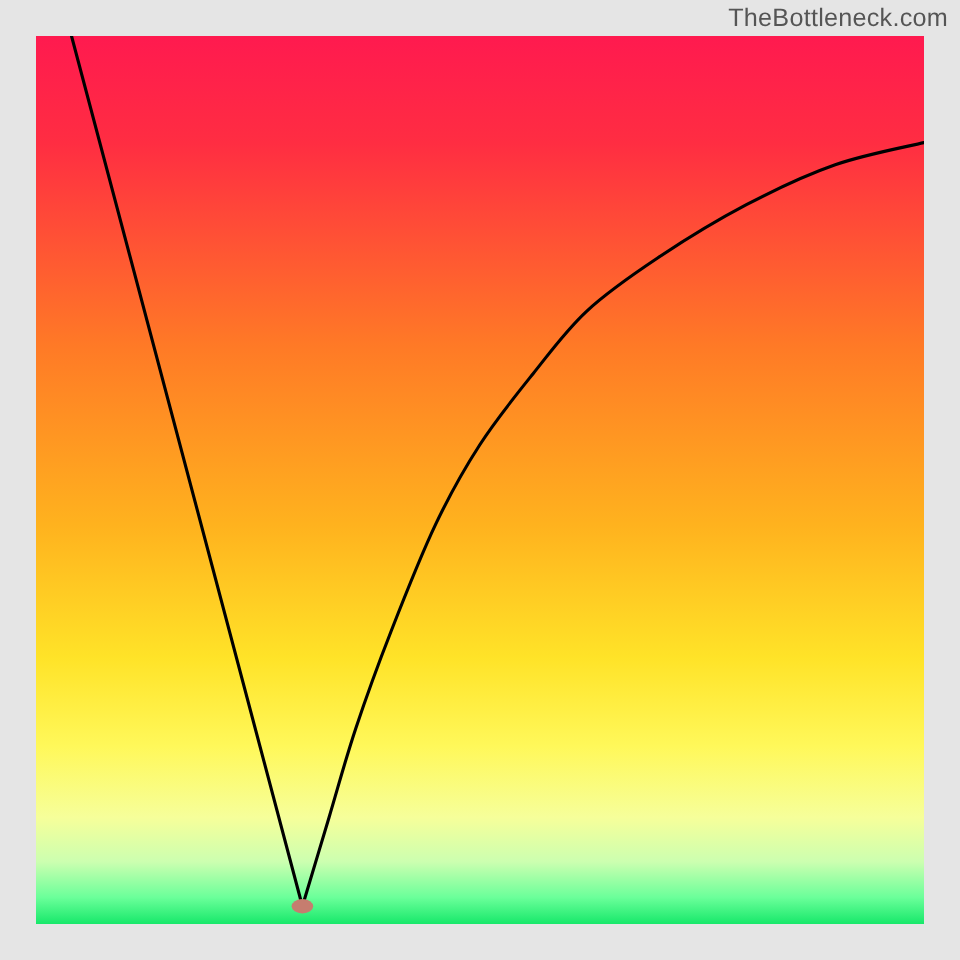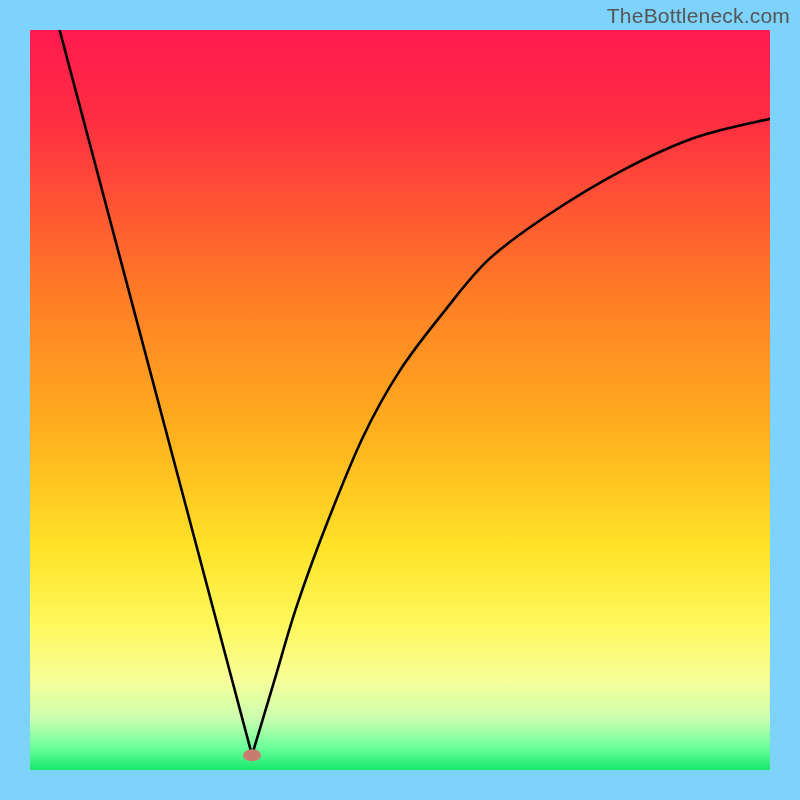--- a/index.html
+++ b/index.html
@@ -10,21 +10,21 @@
     background: #000;
     overflow: hidden;
     font-family: Arial, Helvetica, sans-serif;
   }
   .frame {
     position: absolute;
     left: 0;
     top: 0;
     width: 800px;
     height: 800px;
-    background: #7dd3fc;
+    background: #e5e5e5;
   }
   .plot {
     position: absolute;
     left: 30px;
     top: 30px;
     width: 740px;
     height: 740px;
     overflow: hidden;
   }
   .plot svg {

